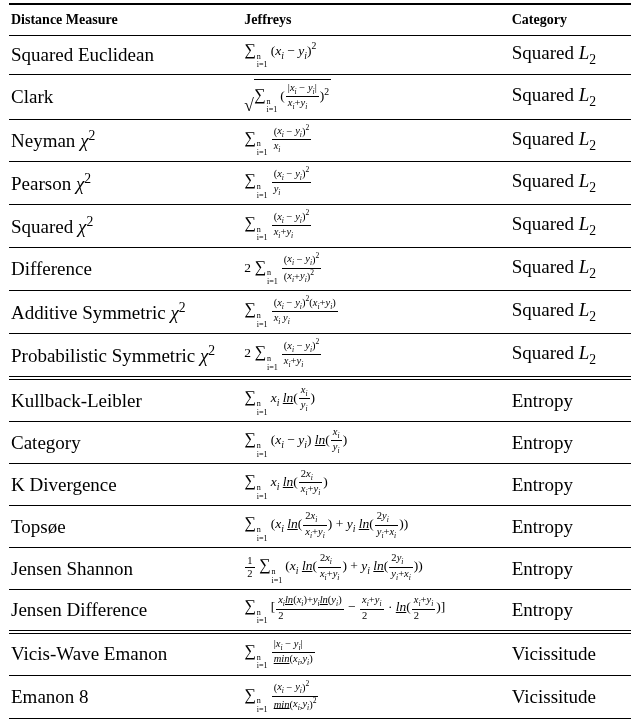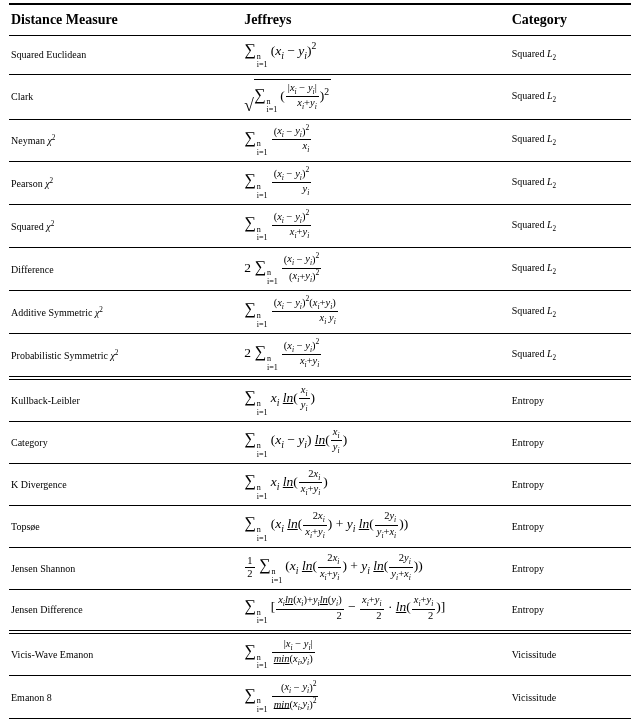--- a/index.html
+++ b/index.html
@@ -23,21 +23,21 @@
   col.c-cat     { width: 19.5%; }
 
   th {
     text-align: left;
     font-weight: bold;
     font-size: 14px;
     padding: 7px 4px 7px 2px;
     border-bottom: 1px solid #000;
   }
   td {
-    font-size: 10px;
+    font-size: 19px;
     padding: 4px 4px 4px 2px;
     vertical-align: middle;
   }
   tbody tr + tr td { border-top: 1px solid #000; }
   tbody.group:not(:first-of-type) tr:first-child td { border-top: 4px double #000; }
 
   td.formula { font-size: 13.5px; white-space: nowrap; }
 
   var { font-style: italic; font-family: inherit; }
   i   { font-style: italic; text-decoration: underline; }
@@ -54,21 +54,21 @@
     line-height: 1.05;
     margin: 0 3px 0 1px;
     text-align: left;
   }
   .ss sup, .ss sub { font-size: 1em; line-height: 1.05; position: static; }
 
   
   .fr {
     display: inline-block;
     vertical-align: middle;
-    text-align: right;
+    text-align: left;
     font-size: 0.78em;
     line-height: 1.1;
     margin: 0 1px;
   }
   .fr .nu { display: block; border-bottom: 1px solid #000; padding: 0 2px; }
   .fr .de { display: block; padding: 0 2px; }
 
   
   .sqrt { display: inline-flex; align-items: stretch; vertical-align: middle; }
   .rad  { font-size: 1.3em; line-height: 1; align-self: flex-end; }

